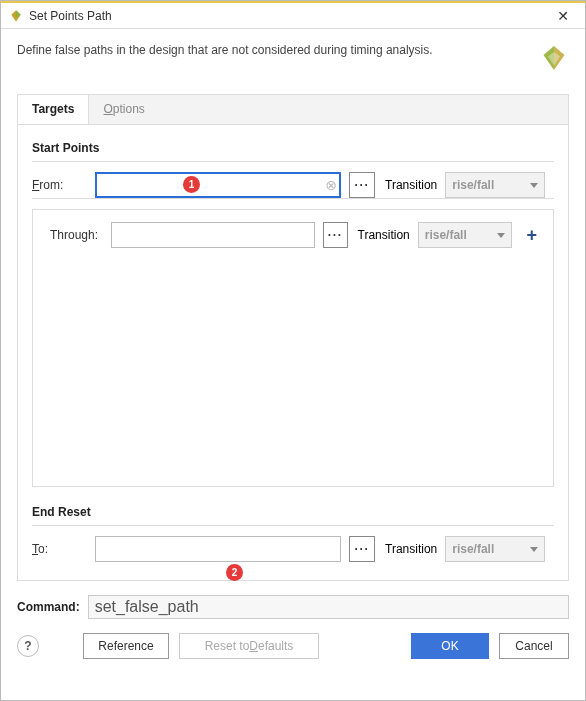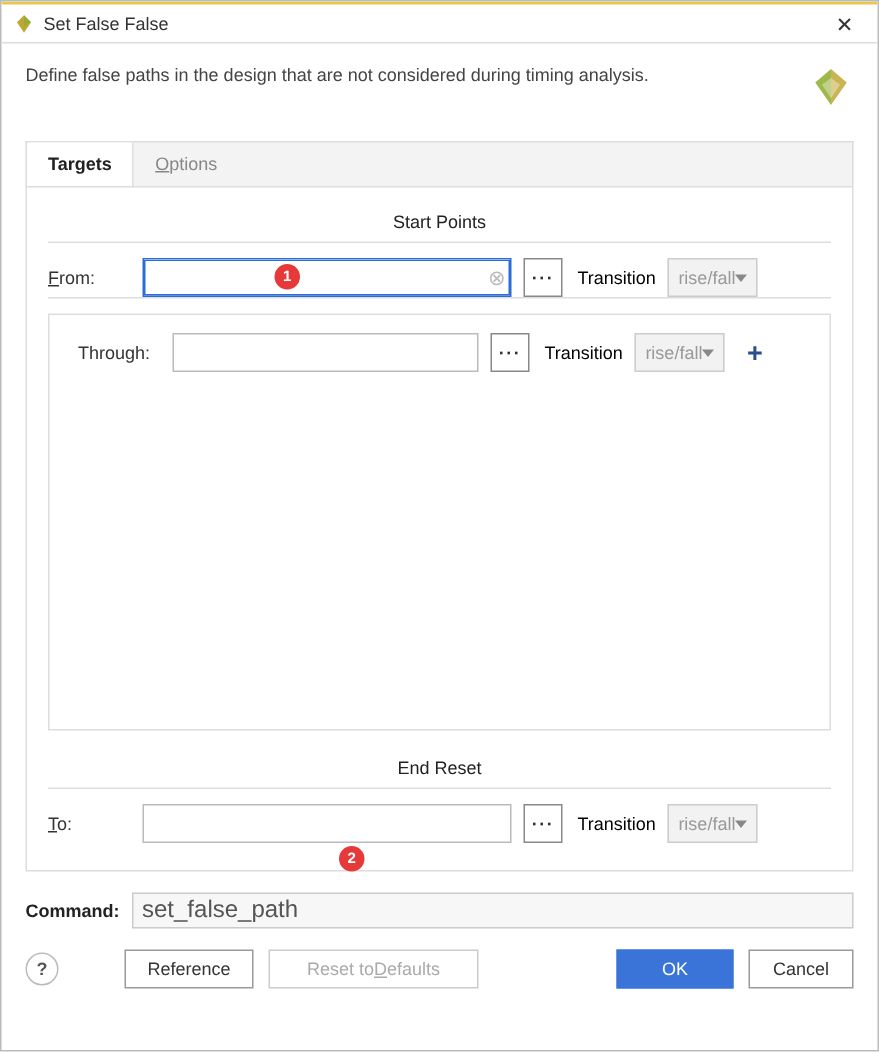--- a/index.html
+++ b/index.html
@@ -10,33 +10,33 @@
   .titlebar .close { width: 28px; text-align: center; font-size: 14px; color: #333; cursor: default; }
   .header { padding: 14px 16px 10px 16px; display: flex; align-items: flex-start; }
   .header .desc { flex: 1; color: #444; }
   .header .logo svg { width: 30px; height: 30px; }
   .content { padding: 0 16px; }
   .tabs { display: flex; background: #f3f3f3; border: 1px solid #ddd; border-bottom: none; height: 30px; margin-top: 8px; }
   .tab { padding: 7px 14px; font-size: 12px; color: #888; cursor: default; }
   .tab.active { background: #fff; border-right: 1px solid #ddd; font-weight: 600; color: #222; }
   .tab .ul { text-decoration: underline; }
   .tabbody { border: 1px solid #ddd; border-top: 1px solid #ddd; padding: 14px 14px 18px 14px; }
-  .section-title { font-weight: 400; color: #222; margin: 2px 0 6px 0; text-align: center; }
+  .section-title { font-weight: 700; color: #222; margin: 2px 0 6px 0; }
   .hr { height:1px; background:#ddd; margin: 0 0 10px 0; }
   .row { display: flex; align-items: center; gap: 8px; }
   .row .lbl { width: 55px; text-align: left; color: #333; }
   .row .lbl.indent { width: 62px; }
   .lbl .ul { text-decoration: underline; }
   .inputwrap { position: relative; flex: 0 0 246px; }
   .inputwrap input { width: 100%; height: 26px; border: 1px solid #bbb; padding: 2px 22px 2px 6px; font-size: 12px; outline: none; }
   .inputwrap.focused input { border: 1px solid #2b6dd6; box-shadow: 0 0 0 1px #2b6dd6 inset; }
   .inputwrap .clr { position: absolute; right: 4px; top: 50%; transform: translateY(-50%); color: #bbb; font-size: 14px; line-height: 1; }
   .browse { width: 26px; height: 26px; border: 1px solid #888; background: #fff; display: flex; align-items: center; justify-content: center; font-weight: 700; letter-spacing: 1px; color: #333; }
   .translbl { color: #000000; margin-left: 2px; }
-  .select { width: 60px; height: 26px; border: 1px solid #ccc; background: #f2f2f2; color: #999; display: flex; align-items: center; justify-content: space-between; padding: 0 6px; }
+  .select { width: 100px; height: 26px; border: 1px solid #ccc; background: #f2f2f2; color: #999; display: flex; align-items: center; justify-content: space-between; padding: 0 6px; font-weight: bold; }
   .select .chev { border-left: 4px solid transparent; border-right: 4px solid transparent; border-top: 5px solid #888; }
   .add { width: 20px; height: 20px; color: #2a4d8f; font-size: 18px; font-weight: 700; display:flex; align-items:center; justify-content:center; margin-left: 2px; }
   .throughbox { border: 1px solid #ddd; padding: 12px; margin-top: 10px; height: 278px; }
   .endpoints { margin-top: 18px; }
   .badge { position: absolute; width: 17px; height: 17px; border-radius: 50%; background: #e63939; color: #fff; font-size: 10px; font-weight: 700; display:flex; align-items:center; justify-content:center; z-index: 5; }
   .cmdrow { display: flex; align-items: center; gap: 8px; margin: 14px 16px 0 16px; }
   .cmdrow .clbl { font-weight: 600; color: #222; }
   .cmdrow input { flex: 1; height: 24px; border: 1px solid #ccc; background: #f7f7f7; padding: 2px 6px; color: #555; font-size: 16px; }
   .footer { display: flex; align-items: center; gap: 10px; padding: 14px 16px 0 16px; }
   .help { width: 22px; height: 22px; border: 1px solid #bbb; border-radius: 50%; display:flex; align-items:center; justify-content:center; font-weight:700; color:#555; }
@@ -50,21 +50,21 @@
 </head>
 <body>
 
 <div class="titlebar">
   <span class="app-icon">
     <svg viewBox="0 0 24 24">
         <path d="M12 2 L20 10 L12 22 L4 10 Z" fill="#c0a830"></path>
         <path d="M12 2 L20 10 L12 14 Z" fill="#8fae3a"></path>
       </svg>
   </span>
-  <span class="title">Set False False</span>
+  <span class="title">Set Points Path</span>
   <span class="close">✕</span>
 </div>
 
 <div class="header">
   <div class="desc">Define false paths in the design that are not considered during timing analysis.</div>
   <div class="logo">
     <svg viewBox="0 0 40 40">
         <path d="M20 4 L34 16 L20 36 Z" fill="#c9b653"></path>
         <path d="M20 4 L6 16 L20 36 Z" fill="#9fb84a"></path>
         <path d="M20 12 L28 18 L20 30 L12 18 Z" fill="#fff" opacity="0.35"></path>

